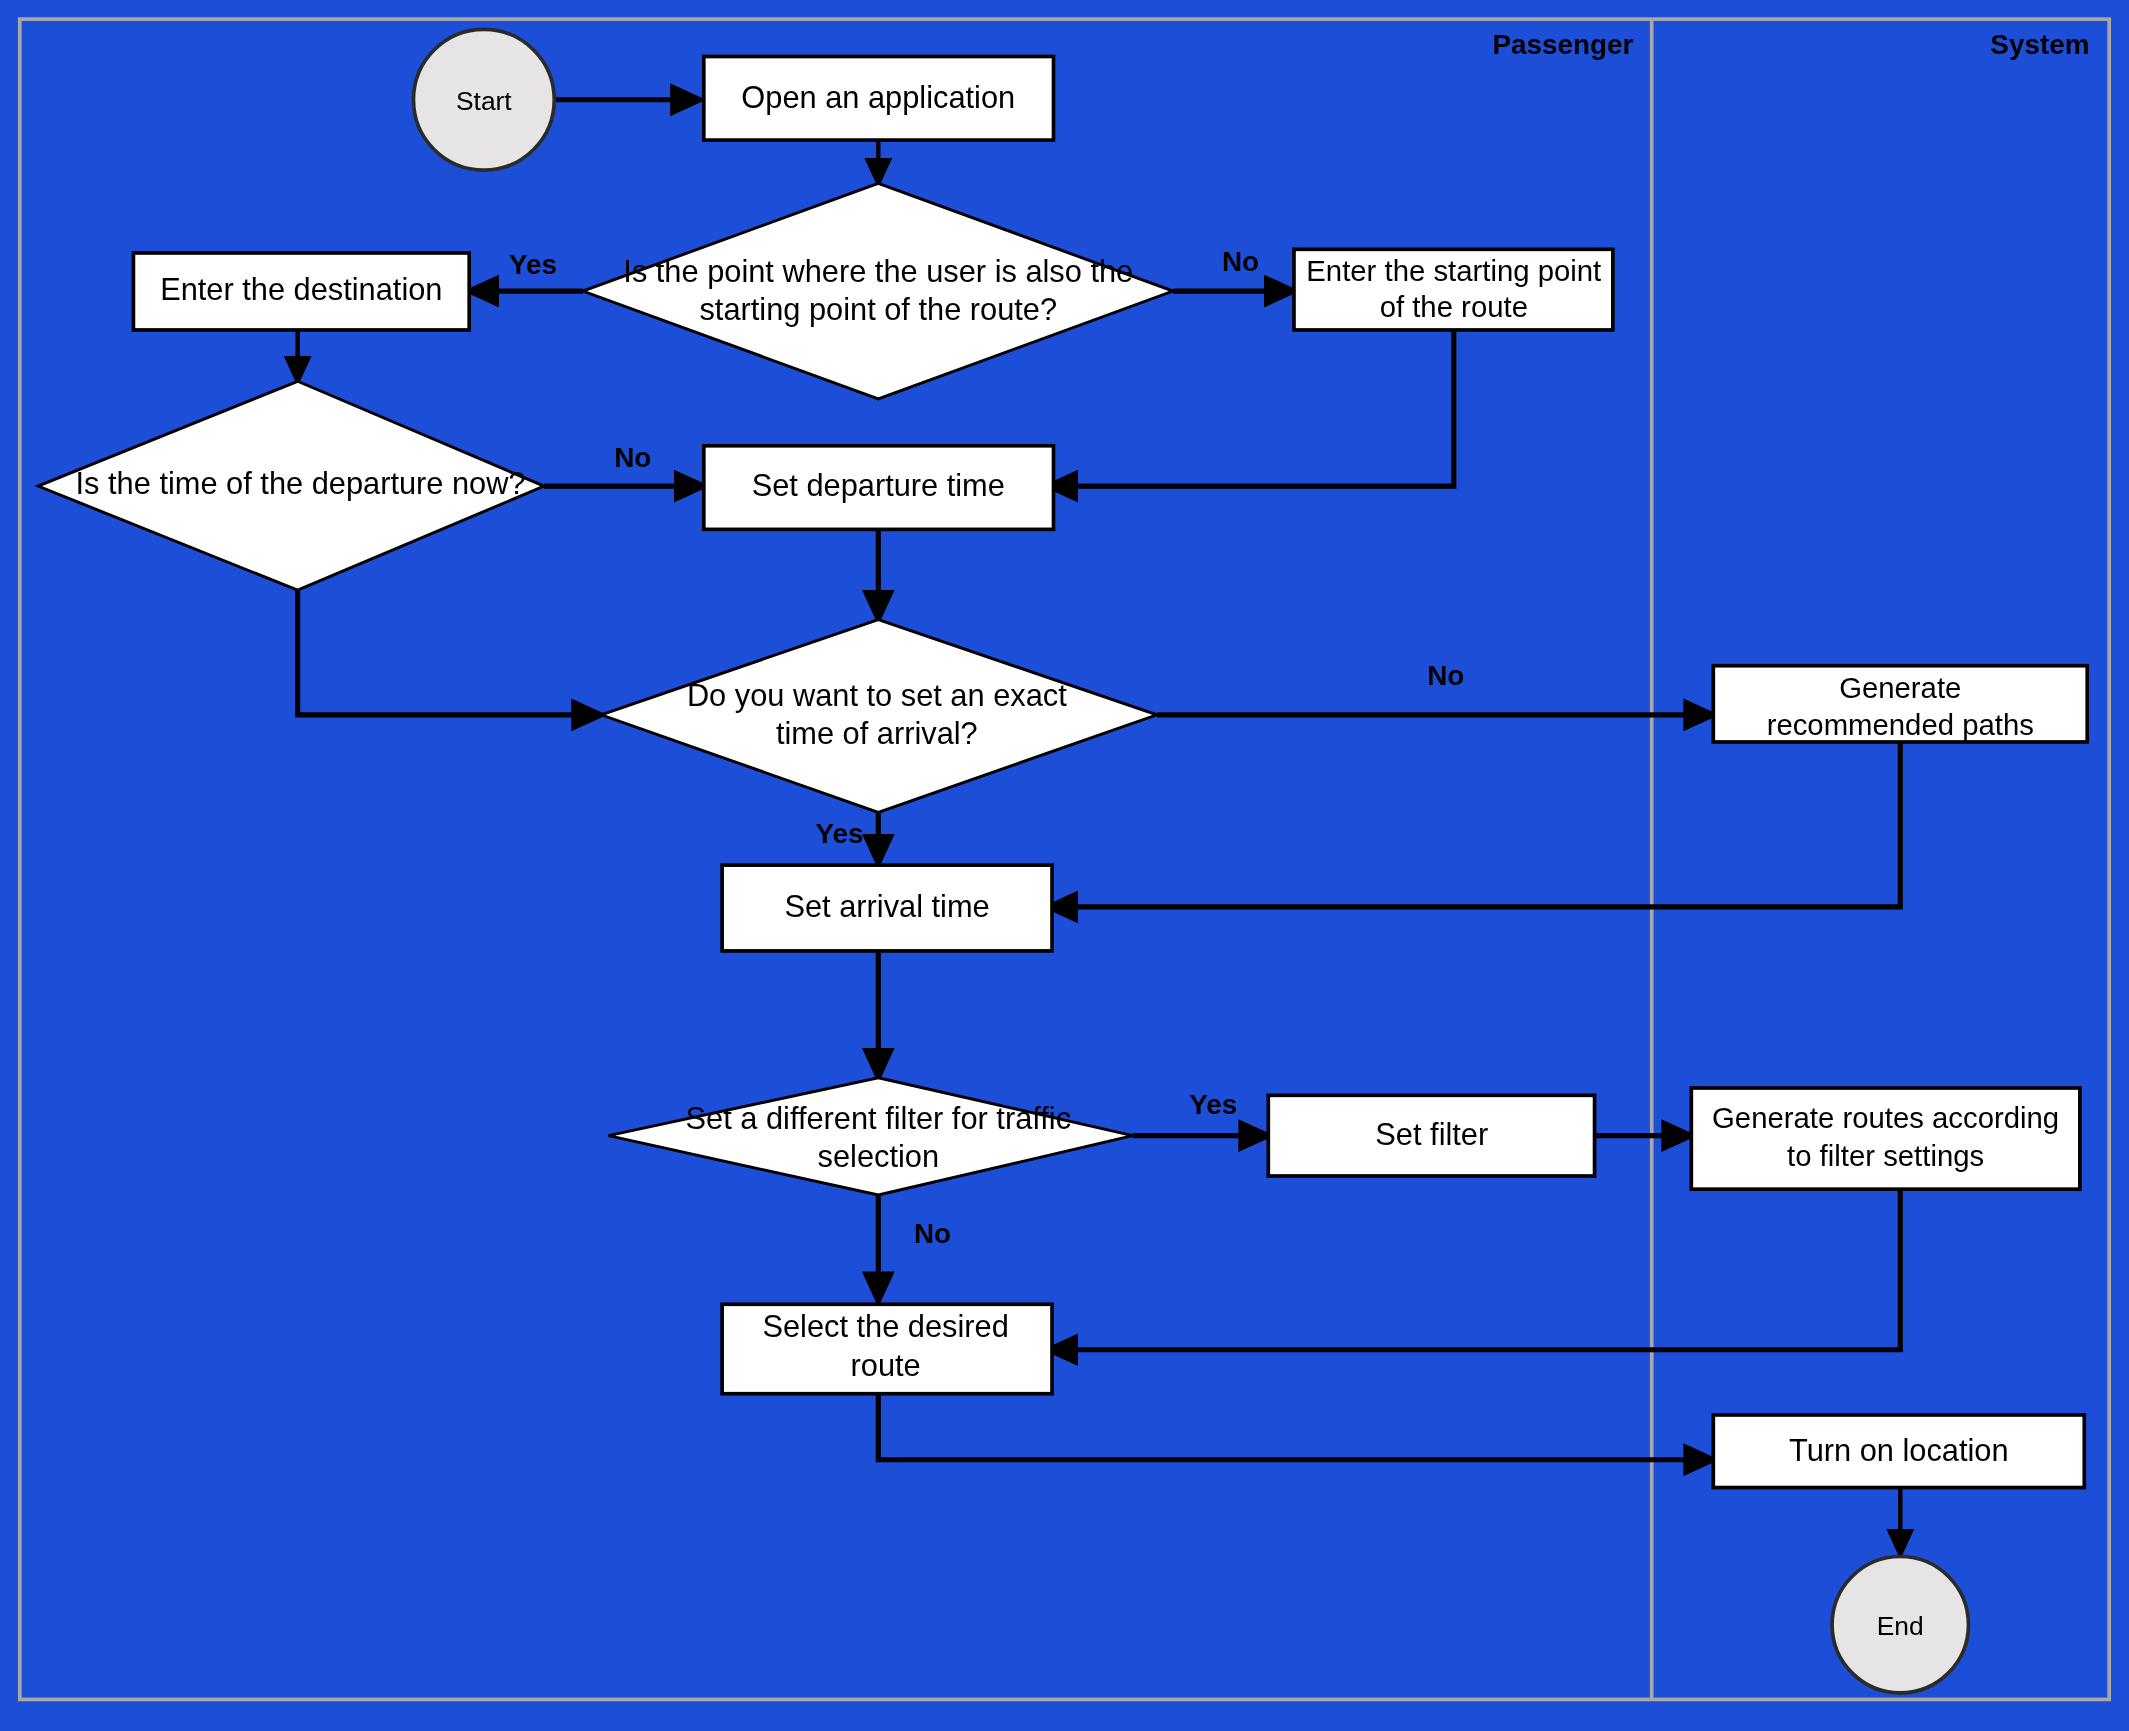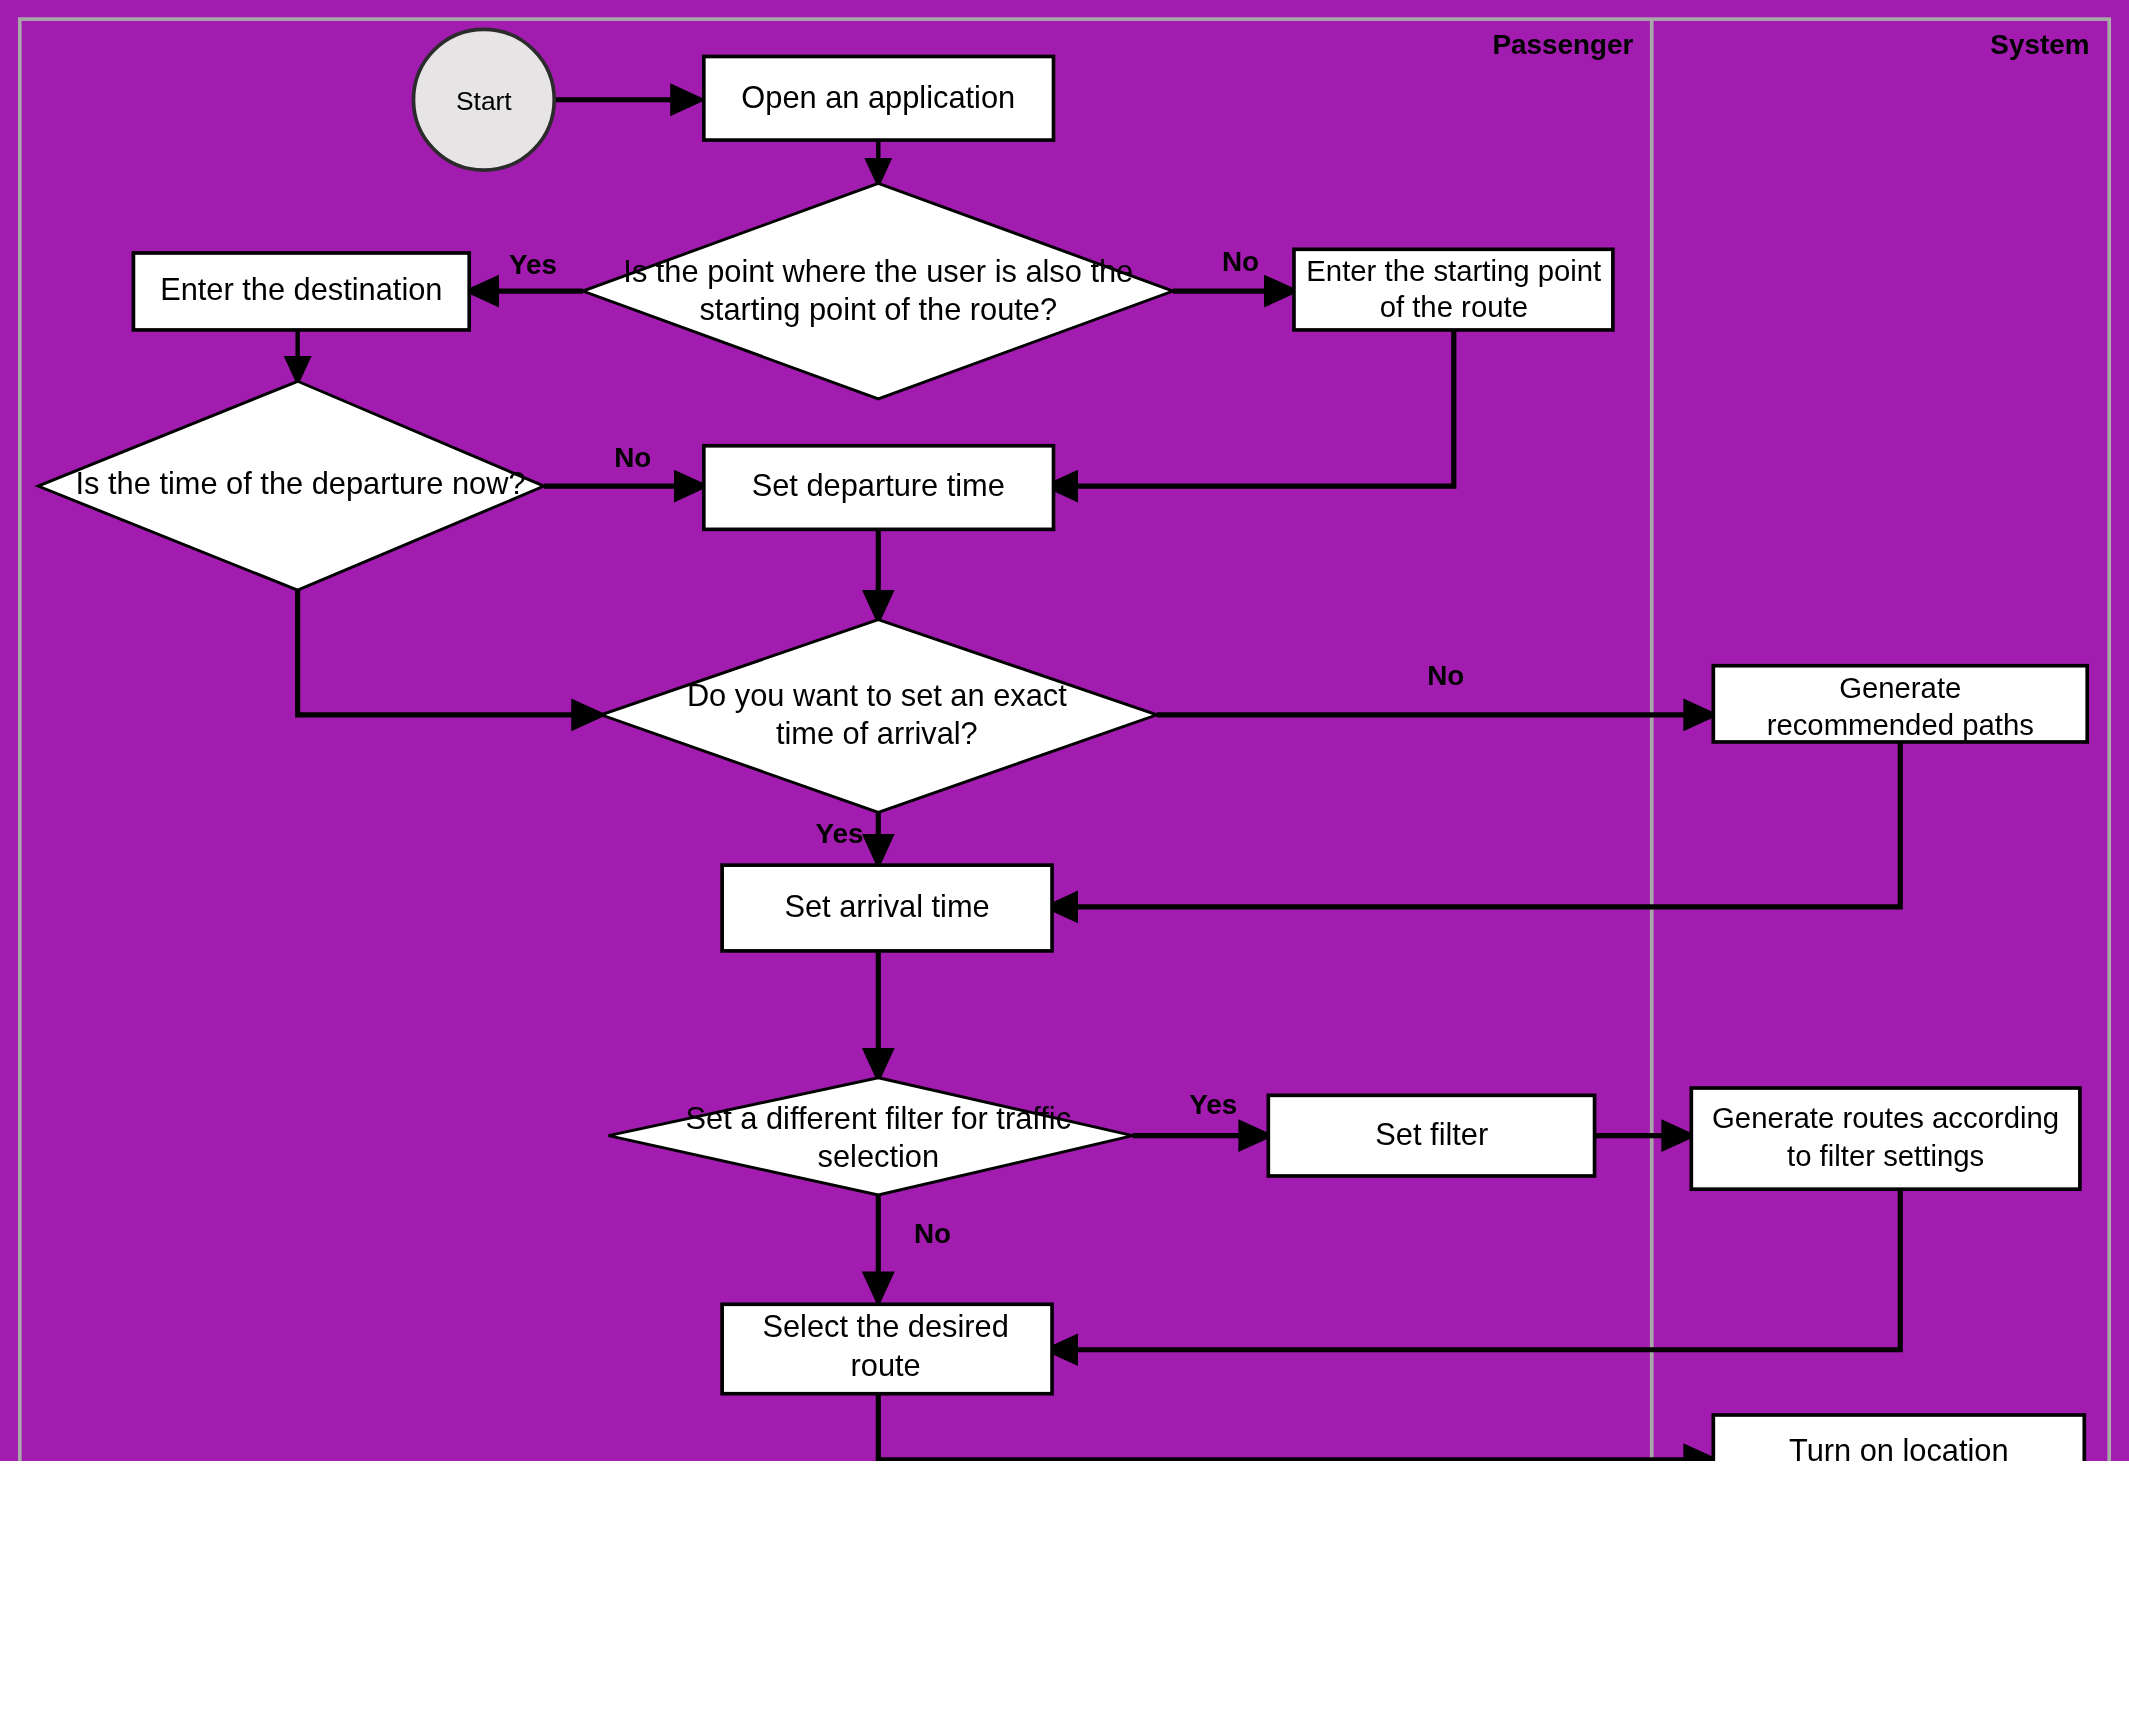--- a/index.html
+++ b/index.html
@@ -3,22 +3,22 @@
 <meta charset="utf-8">
 <style>
   html, body {
     margin: 0;
     padding: 0;
     background: #ffffff;
   }
   #page {
     position: relative;
     width: 2129px;
-    height: 1461px;
-    background: #a21caf;
+    height: 1731px;
+    background: #1d4ed8;
     font-family: "Liberation Sans", sans-serif;
     overflow: hidden;
   }
   svg#flow {
     position: absolute;
     left: 0;
     top: 0;
     width: 2129px;
     height: 1731px;
     display: block;

